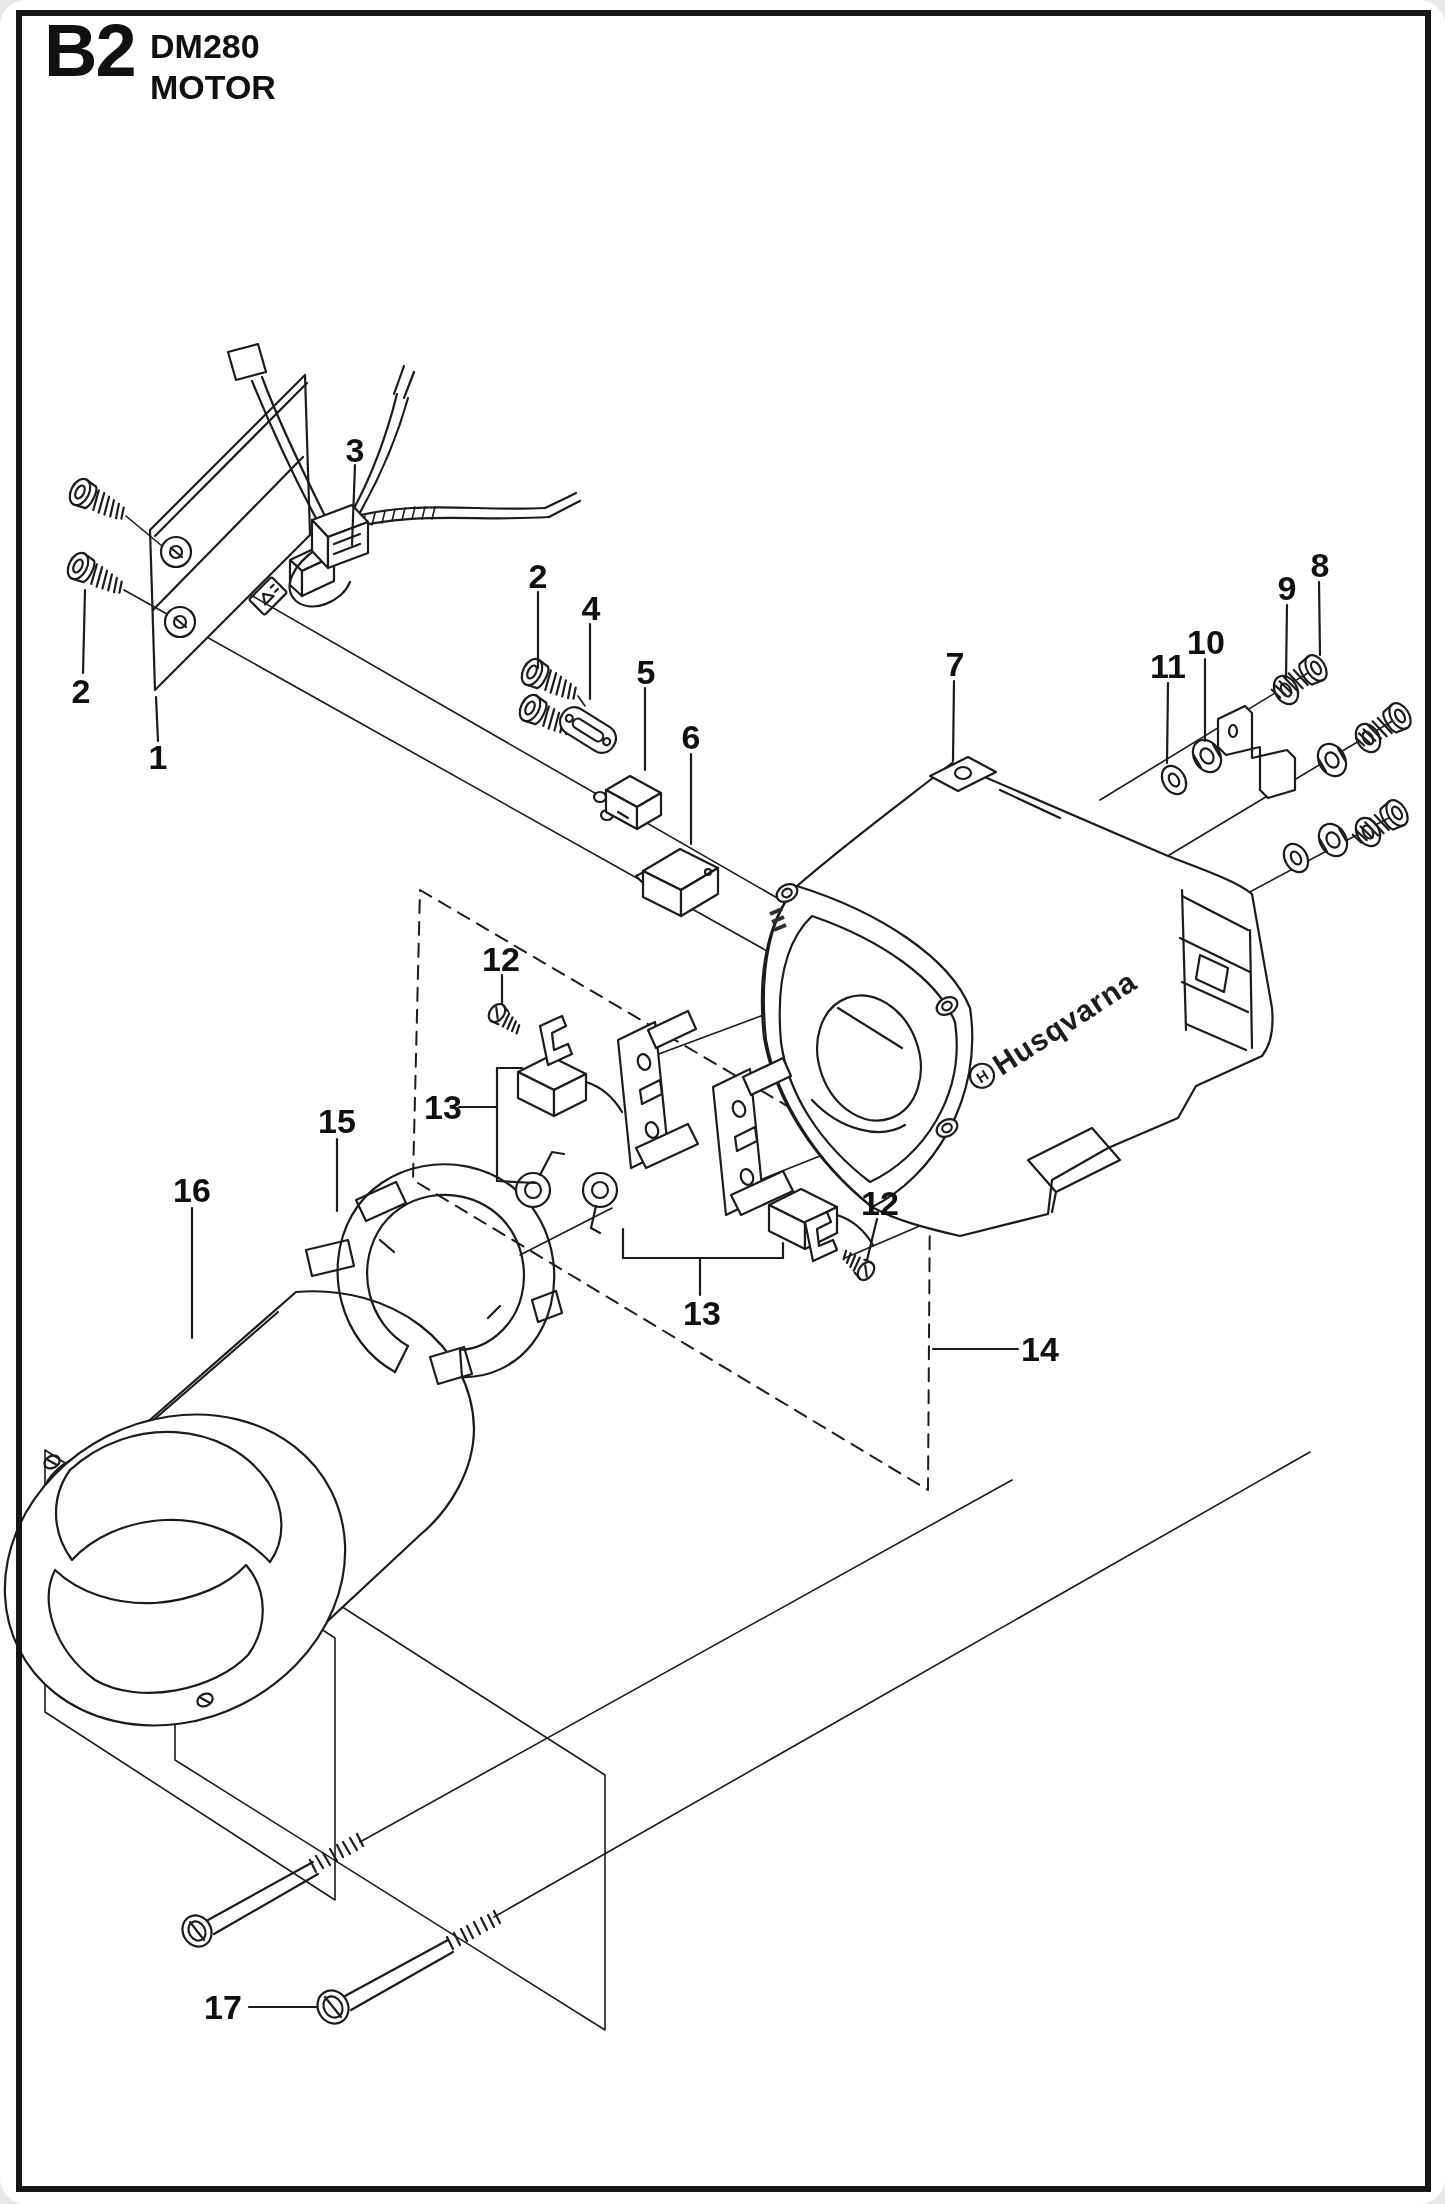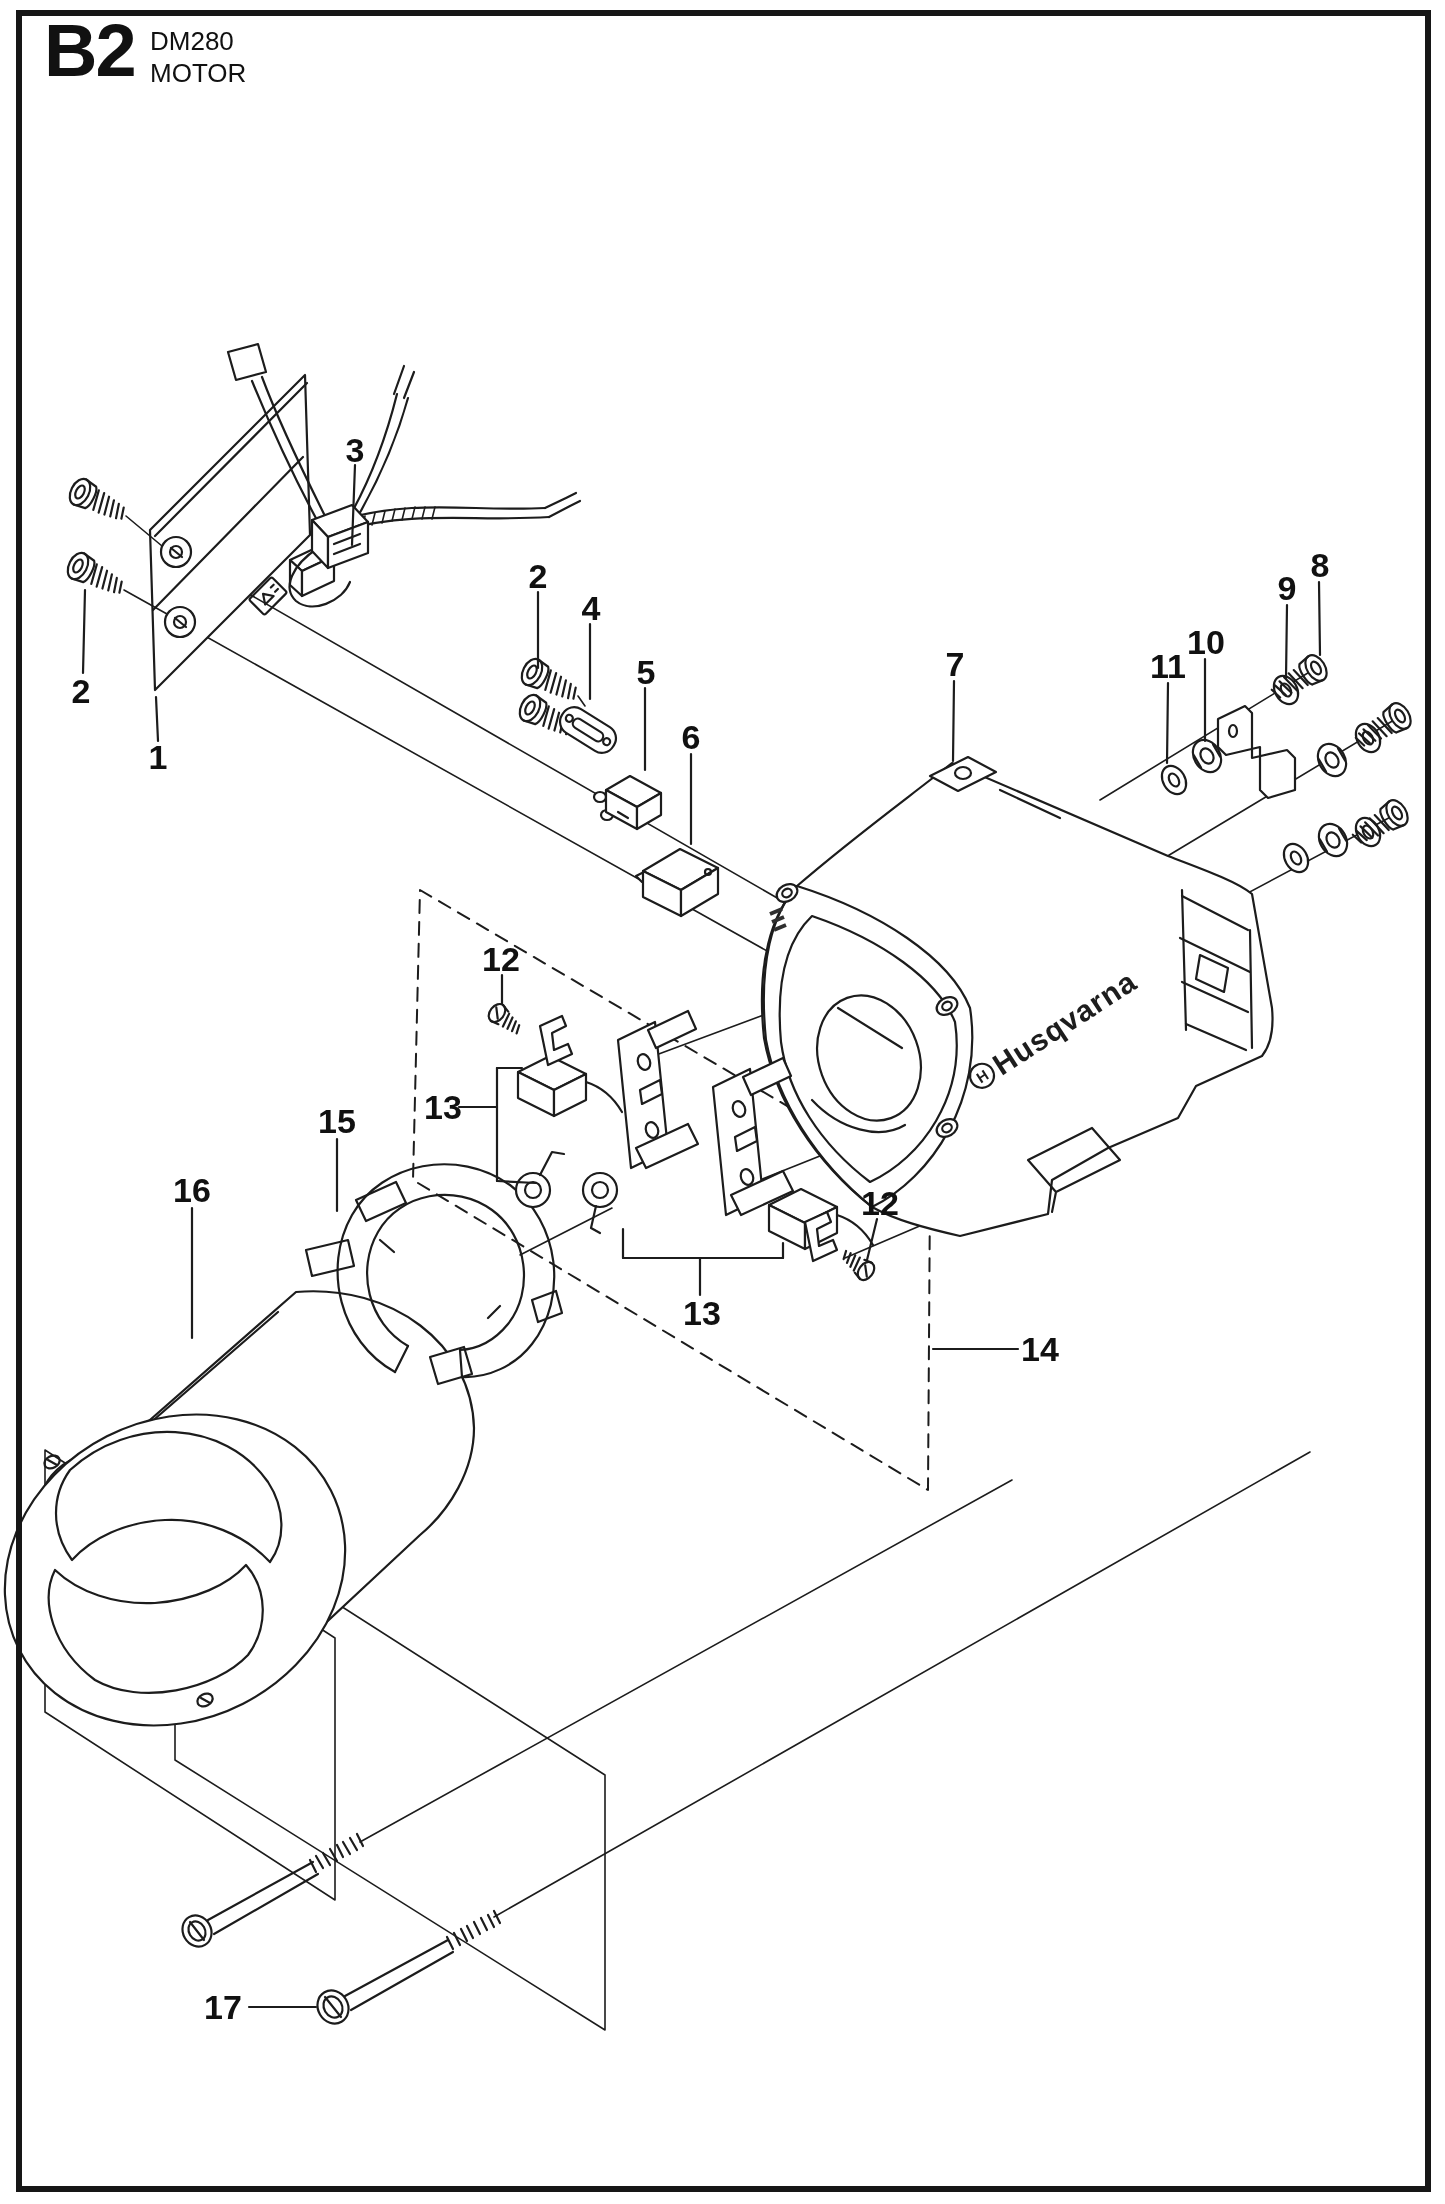--- a/index.html
+++ b/index.html
@@ -1,22 +1,22 @@
 <!DOCTYPE html>
 <html><head>
 <meta charset="utf-8">
 <style>
   html,body{margin:0;padding:0;background:#e8e8e8;}
   .page{position:relative;width:1445px;height:2204px;background:#ffffff;overflow:hidden;
-        font-family:"Liberation Sans","DejaVu Sans",sans-serif;}
+        font-family:"Liberation Sans","DejaVu Sans",sans-serif;border-radius:26px;}
   .frame{position:absolute;left:16px;top:10px;right:14px;bottom:12px;
          border:6px solid #161616;pointer-events:none;}
   .header{position:absolute;left:44px;top:14px;color:#111;}
   .code{position:absolute;left:0;top:0;font-size:74px;font-weight:bold;letter-spacing:-2px;line-height:1;}
-  .titles{position:absolute;left:106px;top:12px;font-size:26px;font-weight:normal;line-height:1.22;}
+  .titles{position:absolute;left:106px;top:12px;font-size:34px;font-weight:bold;line-height:1.22;}
   svg.diagram{position:absolute;left:0;top:0;width:1445px;height:2204px;}
   svg .ln{stroke:#1c1c1c;stroke-width:2.2;fill:none;stroke-linecap:round;stroke-linejoin:round;}
   svg .f{fill:#ffffff;}
   svg .thin{stroke-width:1.6;}
   svg .dash{stroke-dasharray:13 9;stroke-width:2;}
   svg .dark{stroke:#2f2f2f;stroke-width:4;}
   svg text.co{font-family:"Liberation Sans","DejaVu Sans",sans-serif;font-size:34px;font-weight:bold;
               fill:#111;stroke:none;text-anchor:middle;}
   svg text.logo{font-family:"Liberation Sans","DejaVu Sans",sans-serif;font-size:30px;font-weight:bold;
                fill:#1d1d1d;stroke:none;letter-spacing:1px;}

